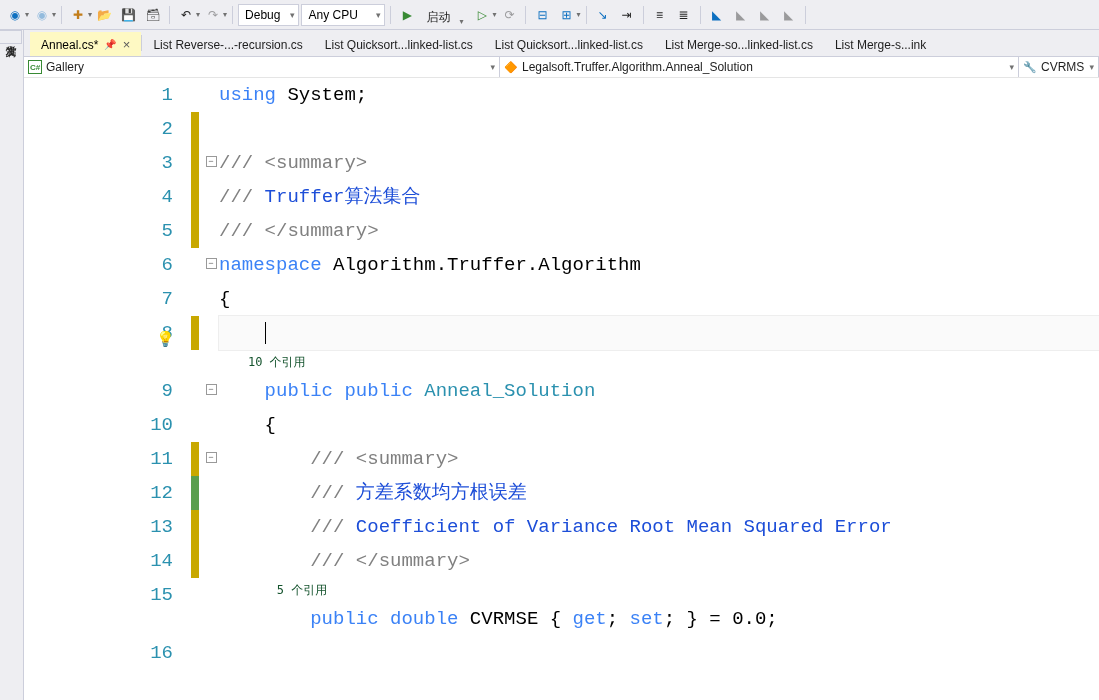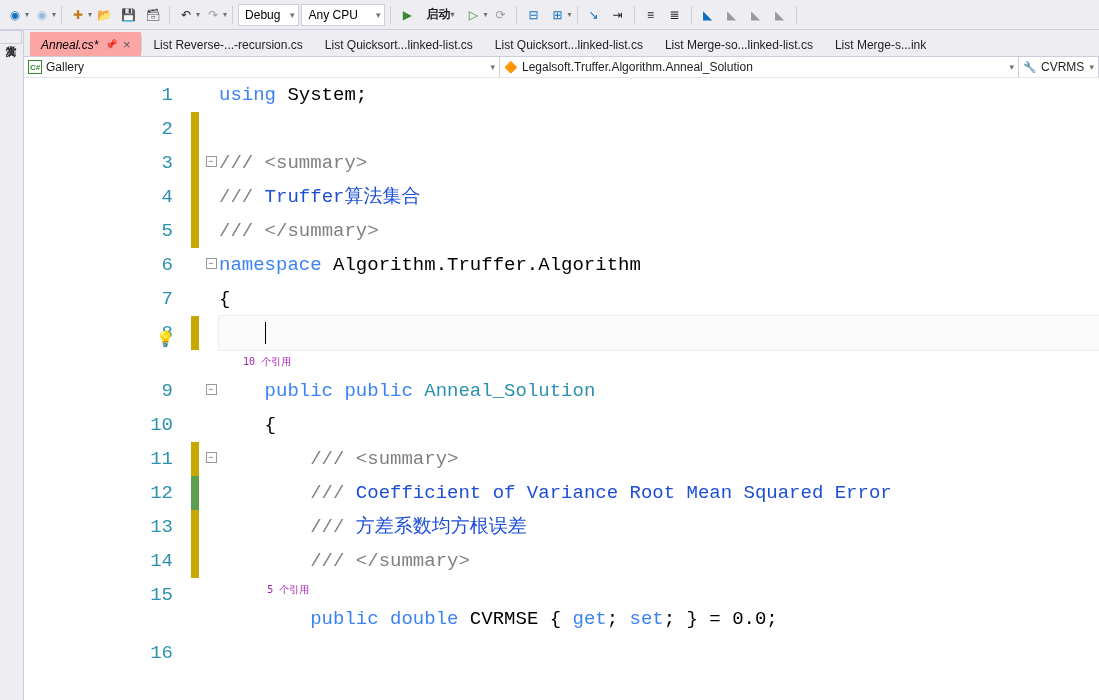--- a/index.html
+++ b/index.html
@@ -4,32 +4,32 @@
 <style>
 * { margin: 0; padding: 0; box-sizing: border-box; }
 body { font-family: "Segoe UI", "Microsoft YaHei", sans-serif; font-size: 12px; background: #f5f5f5; overflow: hidden; width: 1099px; height: 700px; }
 
 .toolbar { background: #eeeef2; height: 30px; display: flex; align-items: center; padding: 0 4px; border-bottom: 1px solid #cccedb; gap: 2px; }
 .toolbar .tbtn { width: 22px; height: 22px; display: inline-flex; align-items: center; justify-content: center; color: #1e1e1e; border-radius: 2px; }
 .toolbar .sep { width: 1px; height: 18px; background: #cccedb; margin: 0 3px; }
 .toolbar .combo { height: 22px; border: 1px solid #cccedb; background: #fff; padding: 0 18px 0 6px; display: flex; align-items: center; position: relative; font-size: 12px; min-width: 60px; }
 .toolbar .combo::after { content: "▾"; position: absolute; right: 4px; font-size: 9px; color: #717171; }
 .toolbar .play { color: #388a34; }
-.toolbar .start { color: #1e1e1e; display: flex; align-items: center; gap: 3px; padding: 0 6px; height: 22px; font-weight: bold; }
+.toolbar .start { color: #1e1e1e; display: flex; align-items: flex-end; gap: 12px; padding: 0 6px; height: 22px; }
 .toolbar .nav-arrow { color: #0e70c0; }
 .toolbar .dd { font-size: 8px; color: #717171; margin-left: -3px; }
 
 .vtab { position: absolute; left: 0; top: 30px; bottom: 0; width: 24px; background: #eeeef2; border-right: 1px solid #cccedb; }
 .vtab-label { writing-mode: vertical-rl; font-size: 11px; padding: 6px 3px; background: #eeeef2; color: #1e1e1e; border: 1px solid #cccedb; border-left: none; }
 
 .main { position: absolute; left: 24px; right: 0; top: 30px; bottom: 0; display: flex; flex-direction: column; background: #fff; }
 
 .doc-tabs { height: 26px; background: #eeeef2; display: flex; align-items: flex-end; padding-left: 6px; overflow: hidden; }
 .doc-tab { height: 24px; padding: 0 10px; background: #eeeef2; color: #1e1e1e; display: flex; align-items: center; gap: 6px; font-size: 12px; border: 1px solid transparent; border-bottom: none; white-space: nowrap; }
-.doc-tab.active { background: #fca5a5; color: #000; font-style: italic; }
+.doc-tab.active { background: #fef9c3; color: #000; }
 .doc-tab .pin { font-size: 10px; color: #5a5a5a; }
 .doc-tab .close { font-size: 13px; color: #5a5a5a; line-height: 1; }
 .doc-tabs .tsep { width: 1px; height: 16px; background: #cccedb; align-self: center; }
 
 .navbar { height: 22px; background: #fff; border-top: 1px solid #cccedb; border-bottom: 1px solid #e5e5e5; display: flex; }
 .navbar .navitem { flex: 1; border-right: 1px solid #cccedb; display: flex; align-items: center; padding: 0 4px; gap: 4px; position: relative; font-size: 12px; color: #1e1e1e; overflow: hidden; }
 .navbar .navitem:last-child { flex: 0 0 80px; }
 .navbar .navitem::after { content: "▾"; position: absolute; right: 4px; font-size: 9px; color: #717171; }
 .navbar .nicon { width: 14px; height: 14px; display: inline-flex; align-items: center; justify-content: center; font-size: 11px; }
 
@@ -40,21 +40,21 @@
 .marks { width: 14px; background: #fff; }
 .marks .m { height: 34px; position: relative; }
 .marks .bar { position: absolute; left: 2px; top: 0; bottom: 0; width: 8px; }
 .marks .bar.y { background: #c8a800; }
 .marks .bar.g { background: #5a9e4e; }
 .outline { width: 16px; background: #fff; }
 .outline .o { height: 34px; display: flex; align-items: flex-start; justify-content: center; padding-top: 10px; }
 .outline .box { width: 11px; height: 11px; border: 1px solid #999; background: #fff; font-size: 9px; line-height: 9px; text-align: center; color: #666; font-family: sans-serif; }
 .code { flex: 1; }
 .code .cl { height: 34px; line-height: 34px; white-space: pre; }
-.code .ref { height: 24px; line-height: 24px; font-size: 10px; color: #a21caf; white-space: pre; font-family: Consolas, monospace; }
+.code .ref { height: 24px; line-height: 24px; font-size: 12px; color: #14532d; white-space: pre; font-family: Consolas, monospace; }
 .code .cursor-line { background: #fafafa; outline: 1px solid #eee; }
 
 .kw { color: #3b82f6; }
 .type { color: #2b91af; }
 .cmt { color: #808080; }
 .doccmt { color: #1d4ed8; }
 .txt { color: #000; margin-top: 15px; }
 .caret { display: inline-block; width: 1px; height: 22px; background: #000; vertical-align: middle; }
 </style>
 </head>
@@ -247,21 +247,21 @@
       <div class="cl"><span class="cmt">///</span><span class="cmt"> &lt;summary&gt;</span></div>
       <div class="cl"><span class="cmt">///</span><span class="doccmt"> Truffer算法集合</span></div>
       <div class="cl"><span class="cmt">///</span><span class="cmt"> &lt;/summary&gt;</span></div>
       <div class="cl"><span class="kw">namespace</span><span class="txt"> Algorithm.Truffer.Algorithm</span></div>
       <div class="cl"><span class="txt">{</span></div>
       <div class="cl cursor-line">    <span class="caret"></span></div>
       <div class="ref">    <span>10 个引用</span></div>
       <div class="cl">    <span class="kw">public</span><span class="kw"> public</span><span class="type"> Anneal_Solution</span></div>
       <div class="cl">    <span class="txt">{</span></div>
       <div class="cl">        <span class="cmt">///</span><span class="cmt"> &lt;summary&gt;</span></div>
+      <div class="cl">        <span class="cmt">///</span><span class="doccmt"> 方差系数均方根误差</span></div>
       <div class="cl">        <span class="cmt">///</span><span class="doccmt"> Coefficient of Variance Root Mean Squared Error</span></div>
-      <div class="cl">        <span class="cmt">///</span><span class="doccmt"> 方差系数均方根误差</span></div>
       <div class="cl">        <span class="cmt">///</span><span class="cmt"> &lt;/summary&gt;</span></div>
       <div class="ref">        <span>5 个引用</span></div>
       <div class="cl">        <span class="kw">public</span><span class="kw"> double</span><span class="txt"> CVRMSE { </span><span class="kw">get</span><span class="txt">; </span><span class="kw">set</span><span class="txt">; } = 0.0;</span></div>
     </div>
   </div>
 
 </div>
 
 </body></html>

